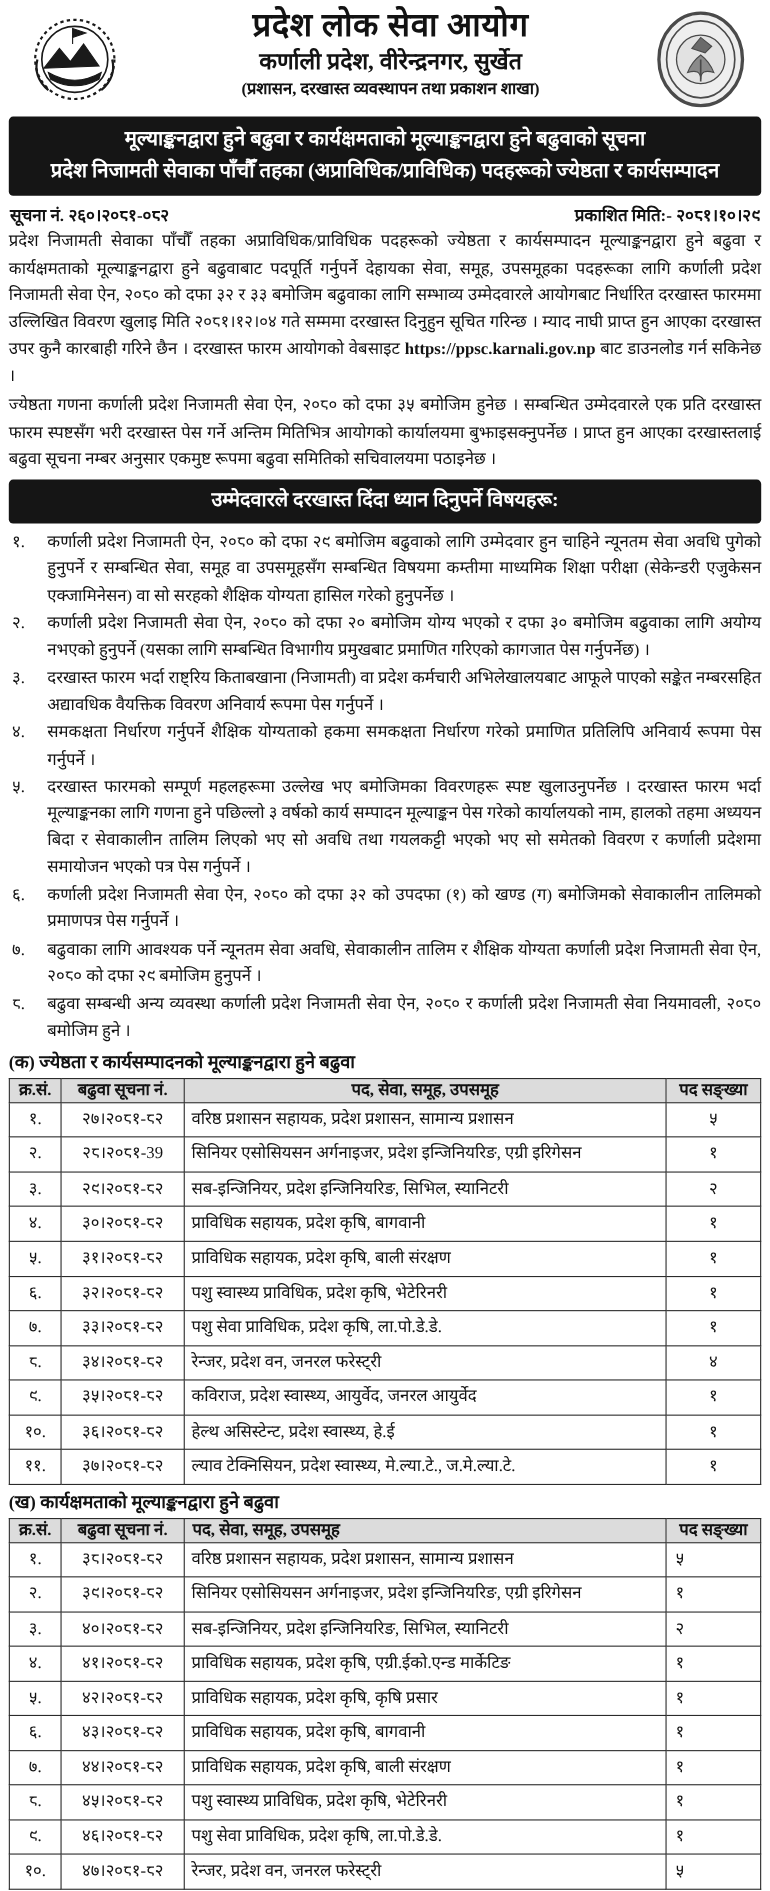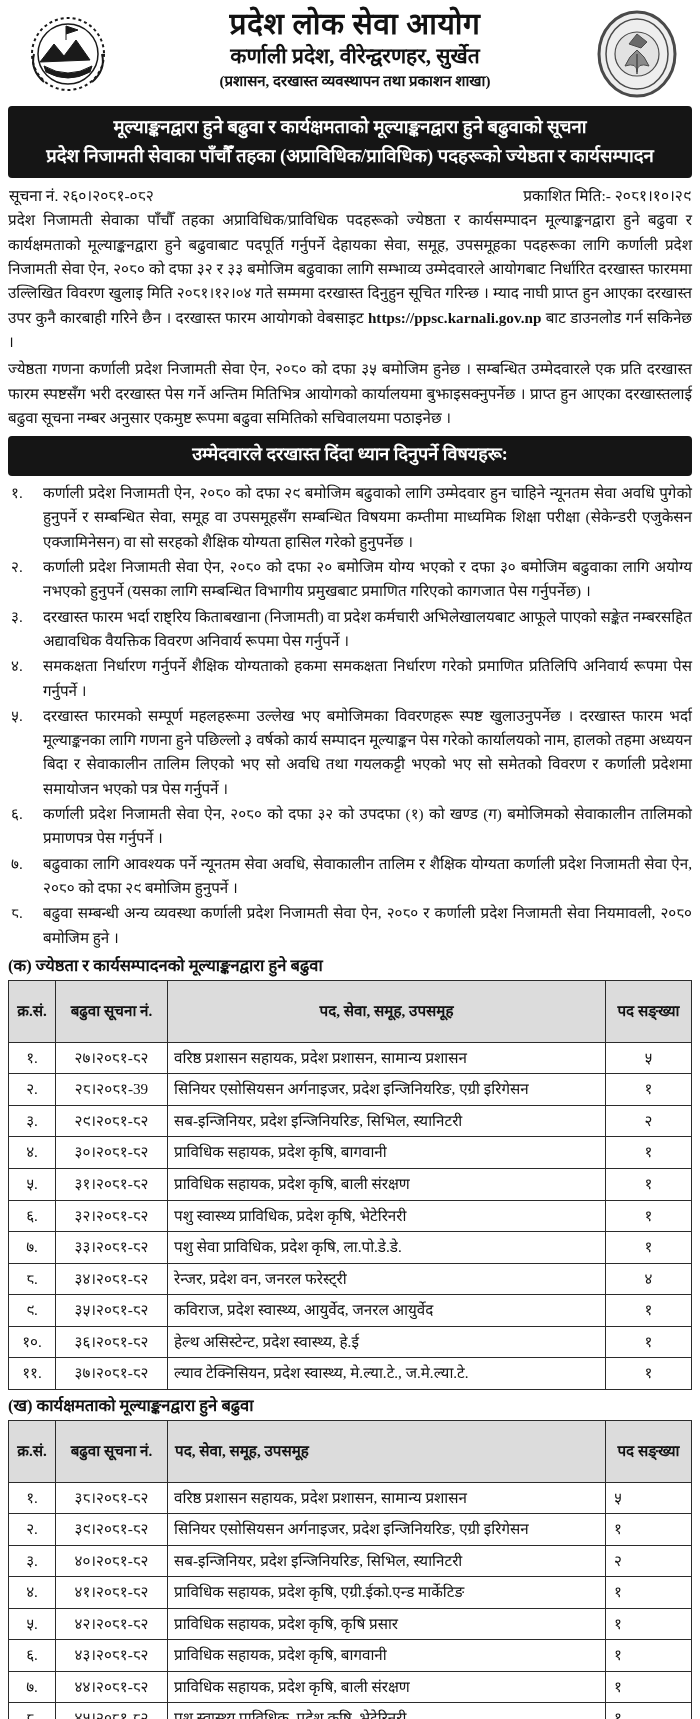--- a/index.html
+++ b/index.html
@@ -16,34 +16,34 @@
   .org-name{font-size:30px; font-weight:bold; letter-spacing:.5px;}
   .org-loc{font-size:21px; font-weight:bold; margin-top:2px;}
   .org-branch{font-size:15px; font-weight:bold; margin-top:3px;}
   
   .banner{
     background:#151515; color:#fff; text-align:center; font-weight:bold;
     border-radius:4px; padding:7px 8px 8px; font-size:18.5px; line-height:1.55; margin:4px 0 3px;
   }
   .banner.small{font-size:18px; padding:5px 8px 7px; margin:6px 0 5px;}
   
-  .meta{display:flex; justify-content:space-between; font-weight:normal; font-size:15.5px; padding:3px 1px 2px;}
+  .meta{display:flex; justify-content:space-between; font-weight:bold; font-size:15.5px; padding:3px 1px 2px;}
   
   .body-p{margin:0 0 3px; font-size:15.2px; line-height:1.6; text-align:justify;}
   .latin{font-weight:bold;margin-top:38px;}
   
   .attn-list{margin:0 0 4px;}
   .attn-item{display:flex; font-size:15.2px; line-height:1.6; margin-bottom:1px;}
   .attn-item .num{flex:none; width:32px; padding-left:3px;}
   .attn-item .txt{flex:1; text-align:justify;}
   
   .sec-heading{font-weight:bold; font-size:16.5px; margin:5px 0 4px; line-height:1.3;}
   table{width:100%; border-collapse:collapse; table-layout:fixed; font-size:15.2px; margin-bottom:4px;}
   th,td{border:1.6px solid #2b2b2b; padding:5px 6px; overflow:hidden; line-height:1.35; vertical-align:middle;}
-  thead th{background:#dcdcdc; font-weight:bold; text-align:center; padding:20px 4px;}
+  thead th{background:#dcdcdc; font-weight:bold; text-align:center; padding:0 4px;}
   col.c0{width:47px;} col.c1{width:112px;} col.c3{width:86px;}
   td.c0{text-align:center;}
   td.c1{text-align:center;}
   td.c2{text-align:left;margin-left:47px;}
   .tbl-a td.c3{text-align:center;}
   .tbl-b thead th.c2{text-align:left; padding-left:7px;}
   .tbl-b td.c3{text-align:left; padding-left:8px;}
   
   svg{display:block;}
 </style>
@@ -60,21 +60,21 @@
           <circle cx="48" cy="44" r="30" stroke-width="1.5"></circle>
           <path d="M20 52 L34 34 L44 46 L56 30 L70 50 Z" fill="#1a1a1a"></path>
           <path d="M24 56 Q48 70 72 56 L70 62 Q48 74 26 62 Z" fill="#1a1a1a"></path>
           <path d="M46 30 L46 16 L58 20 L46 24" fill="#1a1a1a"></path>
           <path d="M14 44 Q10 60 24 72 M82 44 Q86 60 72 72" stroke-width="2"></path>
         </g>
       </svg>
     </div>
     <div class="titles">
       <div class="org-name">प्रदेश लोक सेवा आयोग</div>
-      <div class="org-loc">कर्णाली प्रदेश, वीरेन्द्वरणहर, सुर्खेत</div>
+      <div class="org-loc">कर्णाली प्रदेश, वीरेन्द्रनगर, सुर्खेत</div>
       <div class="org-branch">(प्रशासन, दरखास्त व्यवस्थापन तथा प्रकाशन शाखा)</div>
     </div>
     <div class="logo right">
       <svg width="84" height="88" viewBox="0 0 84 88">
         <g fill="none" stroke="#4a4a4a">
           <ellipse cx="42" cy="44" rx="38" ry="42" stroke-width="3" fill="#eeeeee"></ellipse>
           <ellipse cx="42" cy="44" rx="31" ry="35" stroke-width="1.5"></ellipse>
           <circle cx="42" cy="44" r="22" stroke-width="1.2" fill="#e2e2e2"></circle>
           <path d="M34 34 L42 24 L52 32 L46 38 Z" fill="#6a6a6a"></path>
           <path d="M42 40 Q34 46 30 56 Q42 52 42 62 Q42 52 54 56 Q50 46 42 40 Z" fill="#8a8a8a"></path>

